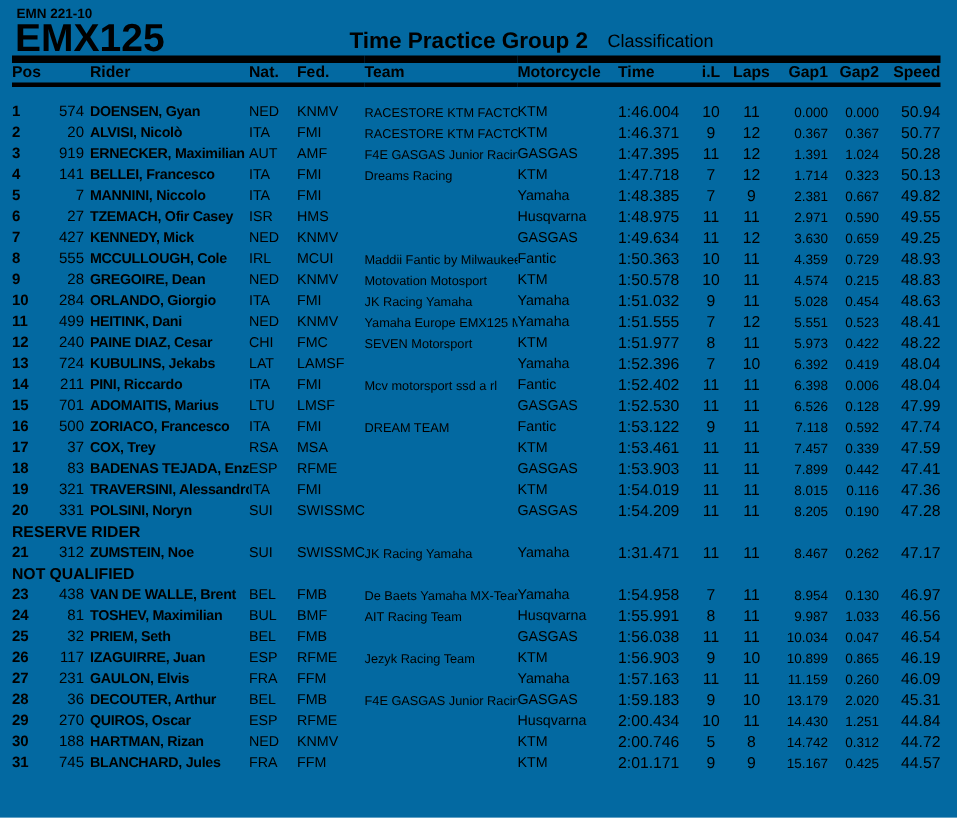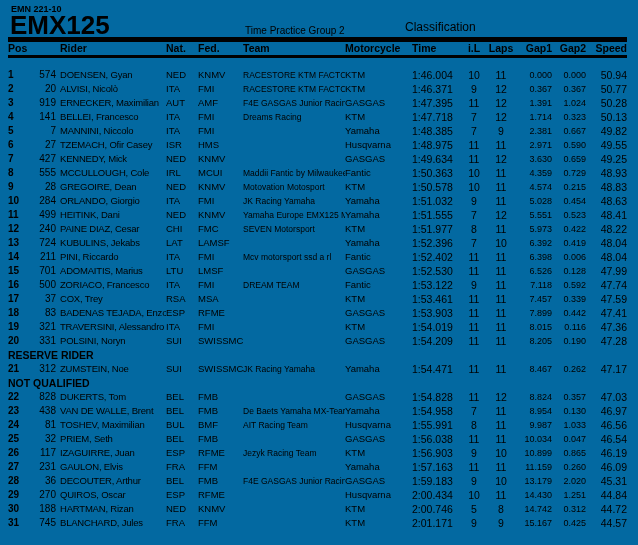--- a/index.html
+++ b/index.html
@@ -8,21 +8,21 @@
     width:638px; height:545px;
     font-family:"Liberation Sans", sans-serif;
     color:#000; overflow:hidden;
   }
   .page { position:relative; width:638px; height:545px; background:#0369a1; }
 
   
   .doc-header { position:relative; height:37px; }
   .emn { position:absolute; left:11px; top:4px; font-size:9px; font-weight:bold; }
   .class-name { position:absolute; left:10px; top:10px; font-size:26px; font-weight:bold; letter-spacing:0px; }
-  .session-title { position:absolute; left:233px; bottom:1px; font-size:10px; font-weight:normal;margin-left:12px; }
+  .session-title { position:absolute; left:233px; bottom:1px; font-size:15px; font-weight:bold; }
   .report-type { position:absolute; left:405px; bottom:3px; font-size:12px; }
 
   
   table.grid {
     margin-left:8px; width:619px;
     border-collapse:collapse; table-layout:fixed;
   }
   col.c-pos{width:28px} col.c-num{width:24px} col.c-name{width:106px}
   col.c-nat{width:32px} col.c-fed{width:45px} col.c-team{width:102px}
   col.c-bike{width:67px} col.c-time{width:50px} col.c-il{width:24px}
@@ -35,21 +35,21 @@
     height:13px; line-height:13px; padding:0; white-space:nowrap;
   }
   thead th.center{ text-align:center; }
   thead th.right{ text-align:right; }
 
   tbody td { padding:0; height:14px; line-height:14px; white-space:nowrap; overflow:hidden; }
   tr.spacer td { height:11px; }
 
   td.pos   { font-size:10px; font-weight:bold; }
   td.num   { font-size:10px; text-align:right; padding-right:4px; }
-  td.name  { font-size:9.5px; font-weight:normal; letter-spacing:-0.2px; }
+  td.name  { font-size:9.5px; font-weight:bold; letter-spacing:-0.2px; }
   td.nat   { font-size:9.5px; }
   td.fed   { font-size:9.5px; }
   td.team  { font-size:8.5px; }
   td.bike  { font-size:9.5px; }
   td.time  { font-size:10.5px; }
   td.il    { font-size:10.5px; text-align:center; }
   td.laps  { font-size:10.5px; text-align:center; }
   td.gap1  { font-size:9px; text-align:right; }
   td.gap2  { font-size:9px; text-align:right; }
   td.speed { font-size:10.5px; text-align:right; }
@@ -408,44 +408,29 @@
           <td colspan="13" class="section">RESERVE RIDER</td>
         </tr>
         <tr>
           <td class="pos">21</td>
           <td class="num">312</td>
           <td class="name">ZUMSTEIN, Noe</td>
           <td class="nat">SUI</td>
           <td class="fed">SWISSMC</td>
           <td class="team">JK Racing Yamaha</td>
           <td class="bike">Yamaha</td>
-          <td class="time">1:54.471</td>
+          <td class="time">1:31.471</td>
           <td class="il">11</td>
           <td class="laps">11</td>
           <td class="gap1">8.467</td>
           <td class="gap2">0.262</td>
           <td class="speed">47.17</td>
         </tr>
         <tr>
           <td colspan="13" class="section">NOT QUALIFIED</td>
-        </tr>
-        <tr>
-          <td class="pos">22</td>
-          <td class="num">828</td>
-          <td class="name">DUKERTS, Tom</td>
-          <td class="nat">BEL</td>
-          <td class="fed">FMB</td>
-          <td class="team"></td>
-          <td class="bike">GASGAS</td>
-          <td class="time">1:54.828</td>
-          <td class="il">11</td>
-          <td class="laps">12</td>
-          <td class="gap1">8.824</td>
-          <td class="gap2">0.357</td>
-          <td class="speed">47.03</td>
         </tr>
         <tr>
           <td class="pos">23</td>
           <td class="num">438</td>
           <td class="name">VAN DE WALLE, Brent</td>
           <td class="nat">BEL</td>
           <td class="fed">FMB</td>
           <td class="team">De Baets Yamaha MX-Tear</td>
           <td class="bike">Yamaha</td>
           <td class="time">1:54.958</td>

